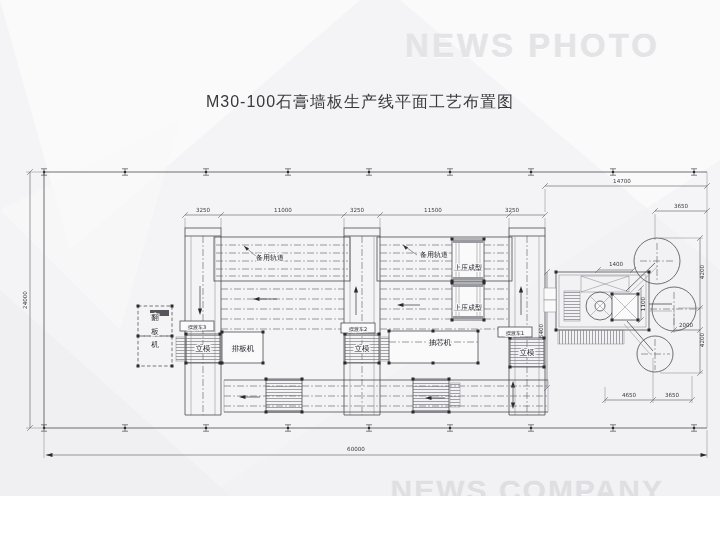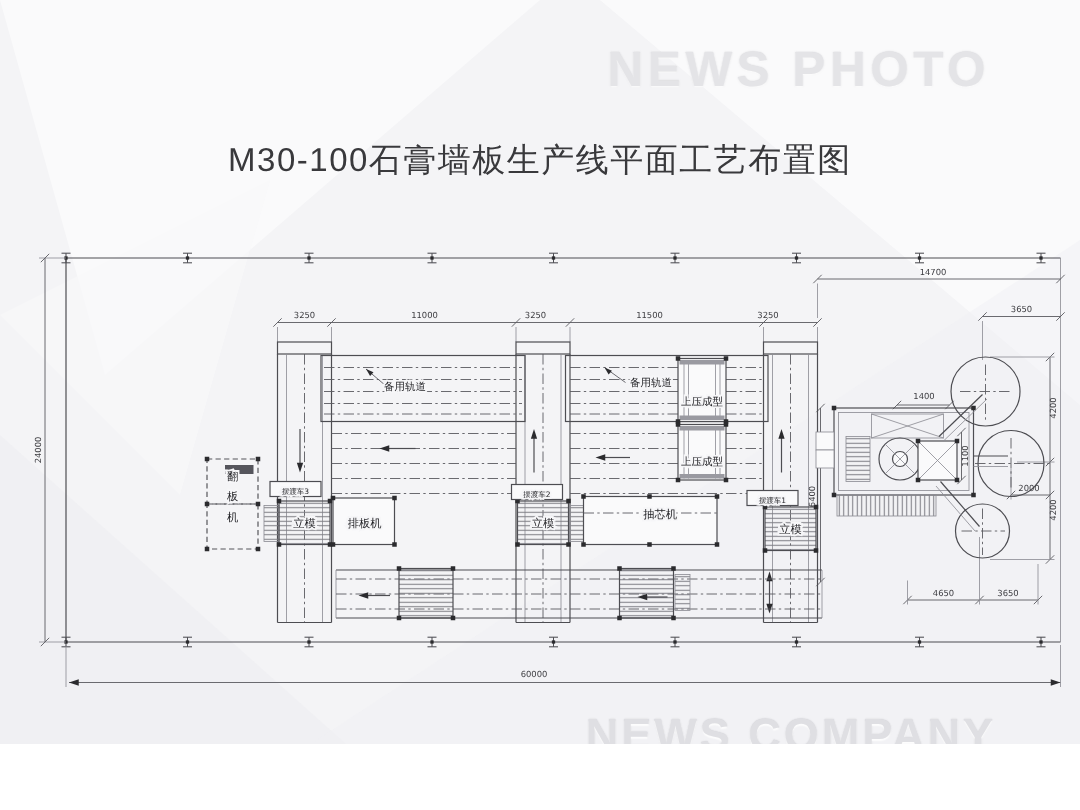--- a/index.html
+++ b/index.html
@@ -6,21 +6,21 @@
   .page{position:relative;width:720px;height:496px;overflow:hidden;
         background:#f4f4f6;font-family:"Liberation Sans","DejaVu Sans",sans-serif;}
   .bg,.drawing{position:absolute;left:0;top:0;width:720px;height:540px;}
   .wm-top{position:absolute;top:27px;right:60px;font-size:33px;letter-spacing:3px;
           color:#e4e4e7;text-shadow:0 1px 1px rgba(255,255,255,.9),0 0 1px rgba(150,150,158,.5);
           font-weight:bold;}
   .wm-bottom{position:absolute;top:474px;right:56px;font-size:30px;letter-spacing:2px;
           color:#dfdfe3;text-shadow:0 1px 1px rgba(255,255,255,.9),0 0 1px rgba(150,150,158,.45);
           font-weight:bold;}
   .title{position:absolute;top:92px;left:0;width:720px;text-align:center;
-         font-size:22px;letter-spacing:1px;color:#39393c;}
+         font-size:16px;letter-spacing:1px;color:#39393c;}
   
   .ln{stroke:#4d4d52;stroke-width:.8;fill:none;}
   .lt{stroke:#8d8d94;stroke-width:.55;fill:none;}
   .dd{stroke:#5a5a60;stroke-width:.6;fill:none;stroke-dasharray:7 2.2 1.6 2.2;}
   .dsh{stroke:#55555a;stroke-width:.8;fill:none;stroke-dasharray:3.5 2.2;}
   .dim{stroke:#5a5a60;stroke-width:.6;fill:none;}
   .cdot{fill:#2b2b2e;stroke:none;}
   .fw{fill:#fafafb;}
   text.dimt{font:5.6px "DejaVu Sans","Liberation Sans",sans-serif;fill:#3c3c40;text-anchor:middle;stroke:none;}
   text.mlab{font:7px "DejaVu Sans","Liberation Sans",sans-serif;fill:#1e1e22;text-anchor:middle;

